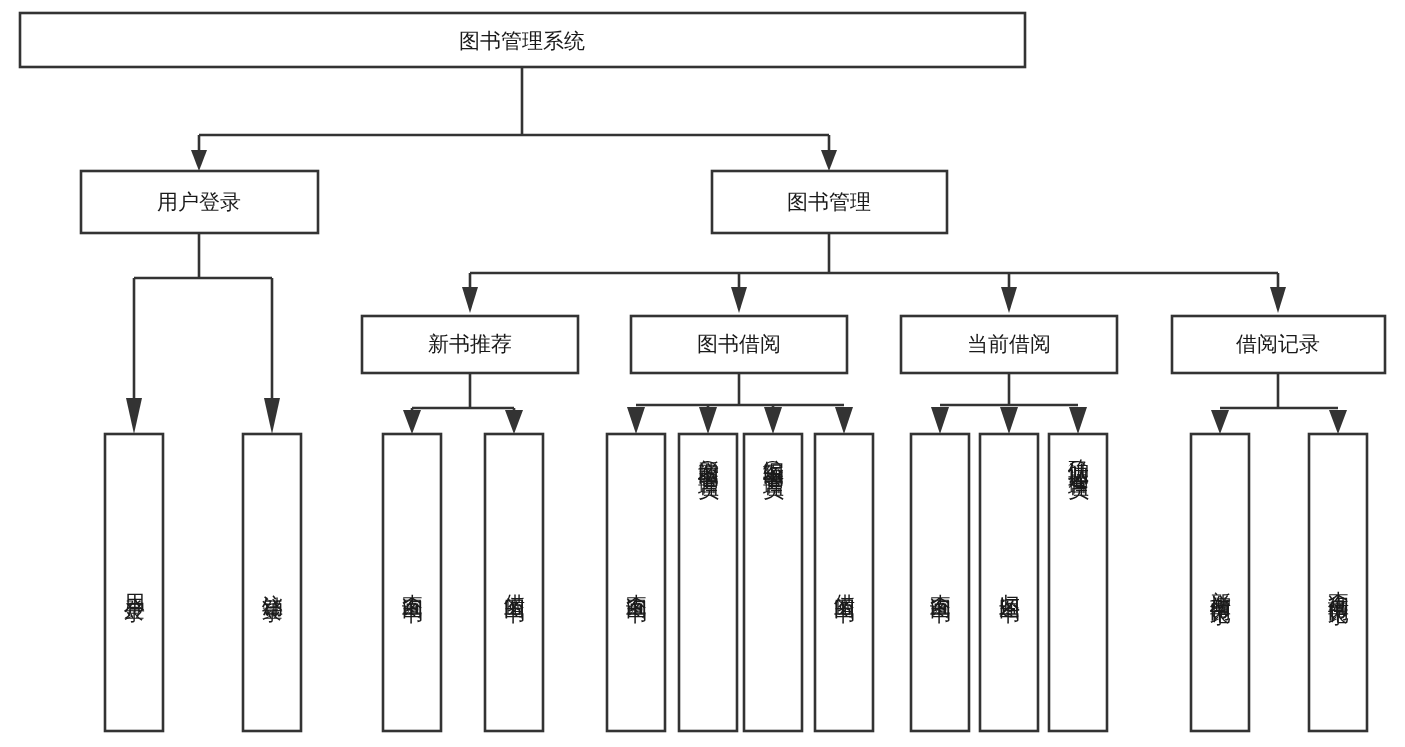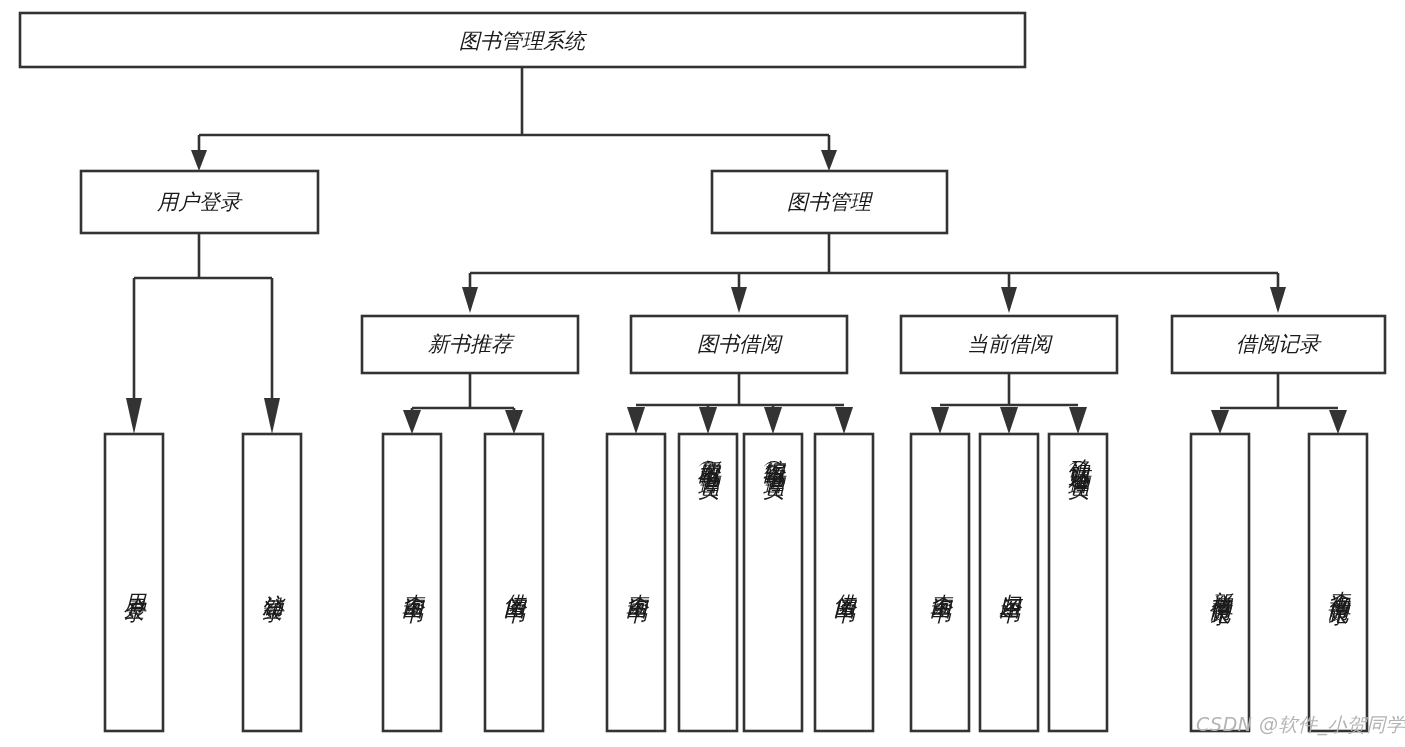--- a/index.html
+++ b/index.html
@@ -10,21 +10,20 @@
   }
   body {
     font-family: "DejaVu Sans", "Liberation Sans", sans-serif;
   }
   #diagram-root {
     position: relative;
     width: 1405px;
     height: 747px;
     background: #ffffff;
     overflow: hidden;
-    font-style: italic;
   }
   svg.diagram-canvas {
     position: absolute;
     left: 0;
     top: 0;
     width: 1405px;
     height: 747px;
     display: block;
   }
   .node-box {
@@ -239,14 +238,13 @@
     <span class="leaf-text top">确认归还（管理员）</span>
   </div>
 
   <div class="leaf-text-wrap" style="left:1191px; top:434px; width:58px; height:297px;">
     <span class="leaf-text centered">新增借阅记录</span>
   </div>
   <div class="leaf-text-wrap" style="left:1309px; top:434px; width:58px; height:297px;">
     <span class="leaf-text centered">查询借阅记录</span>
   </div>
 
-  <div class="watermark">CSDN @软件_小贺同学</div>
 </div>
 
 </body></html>

